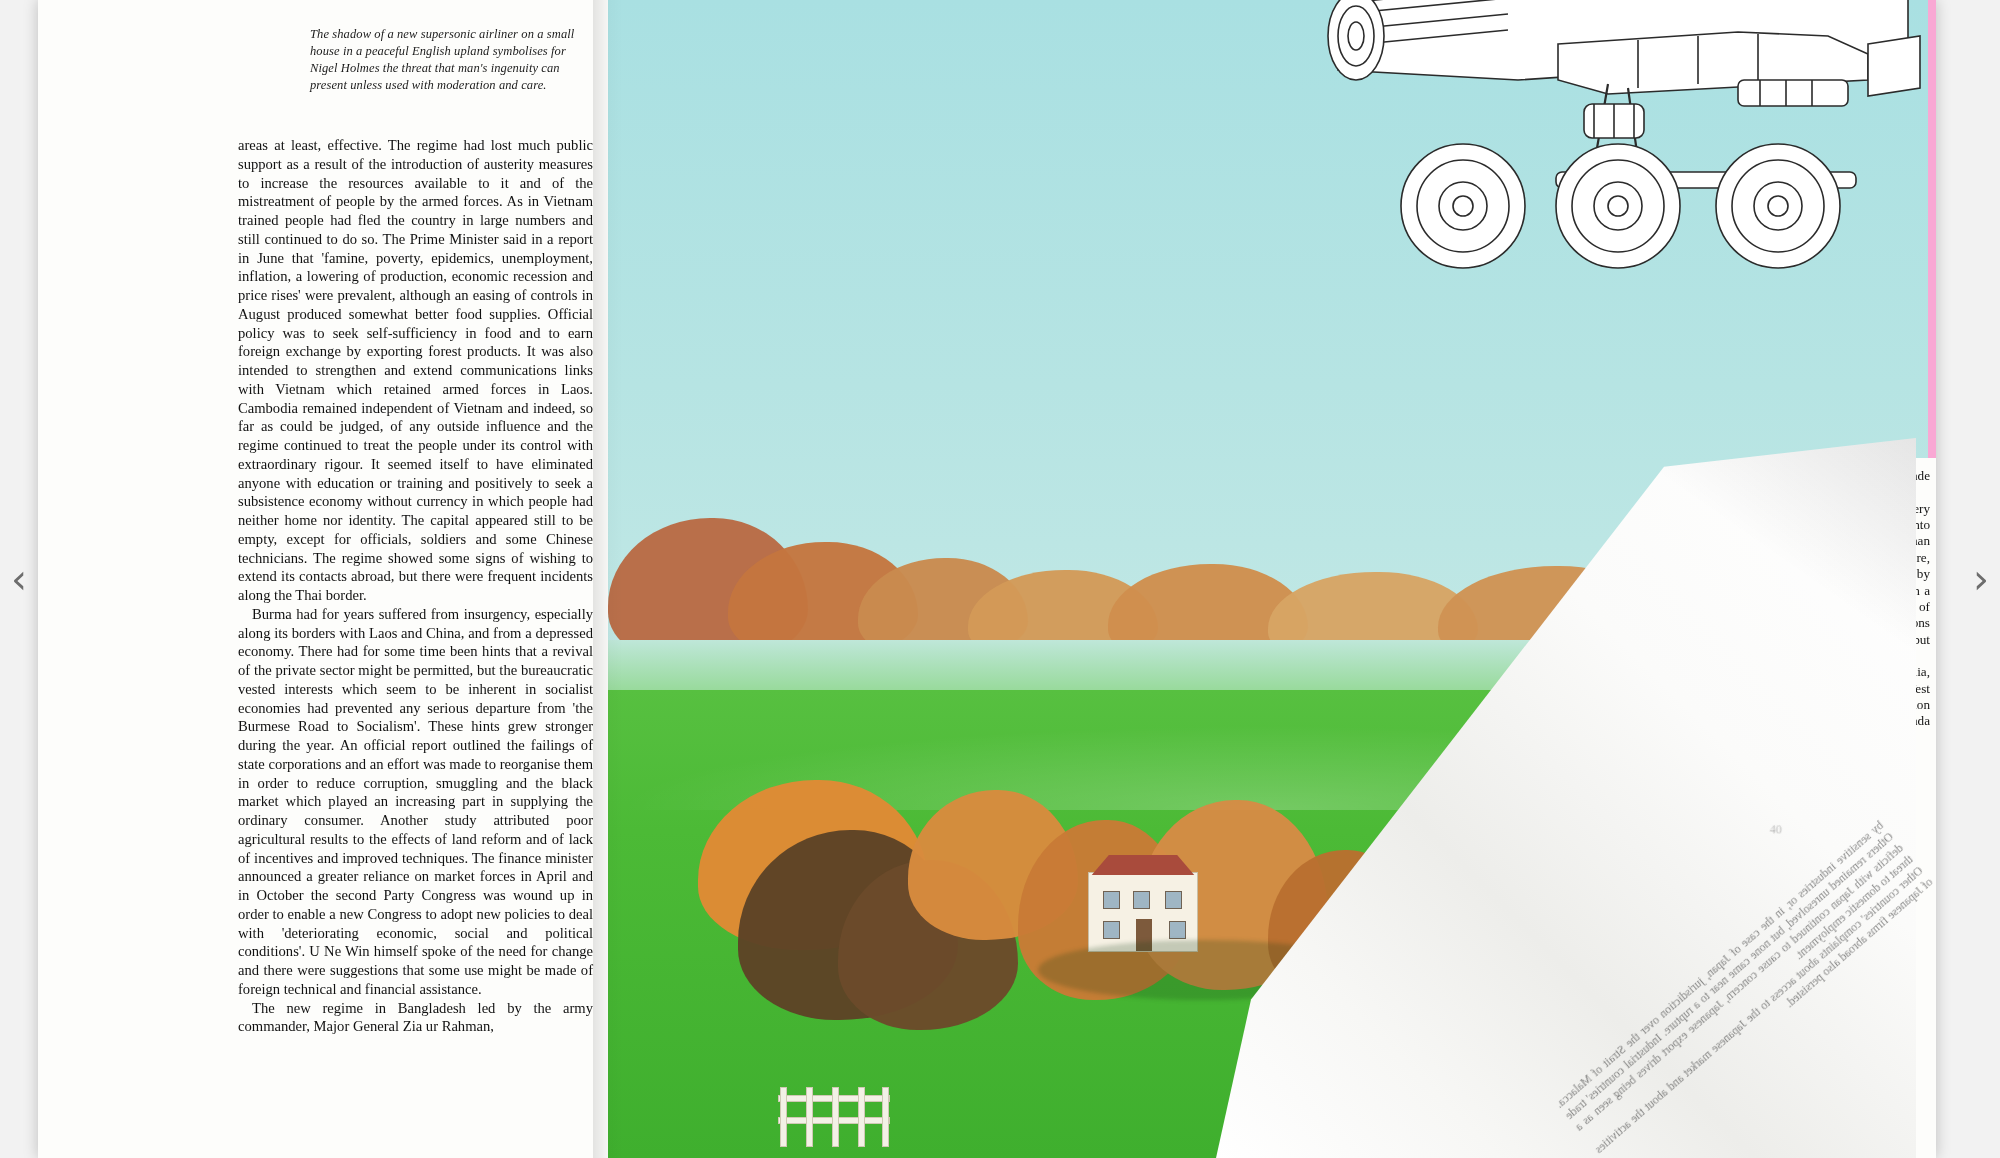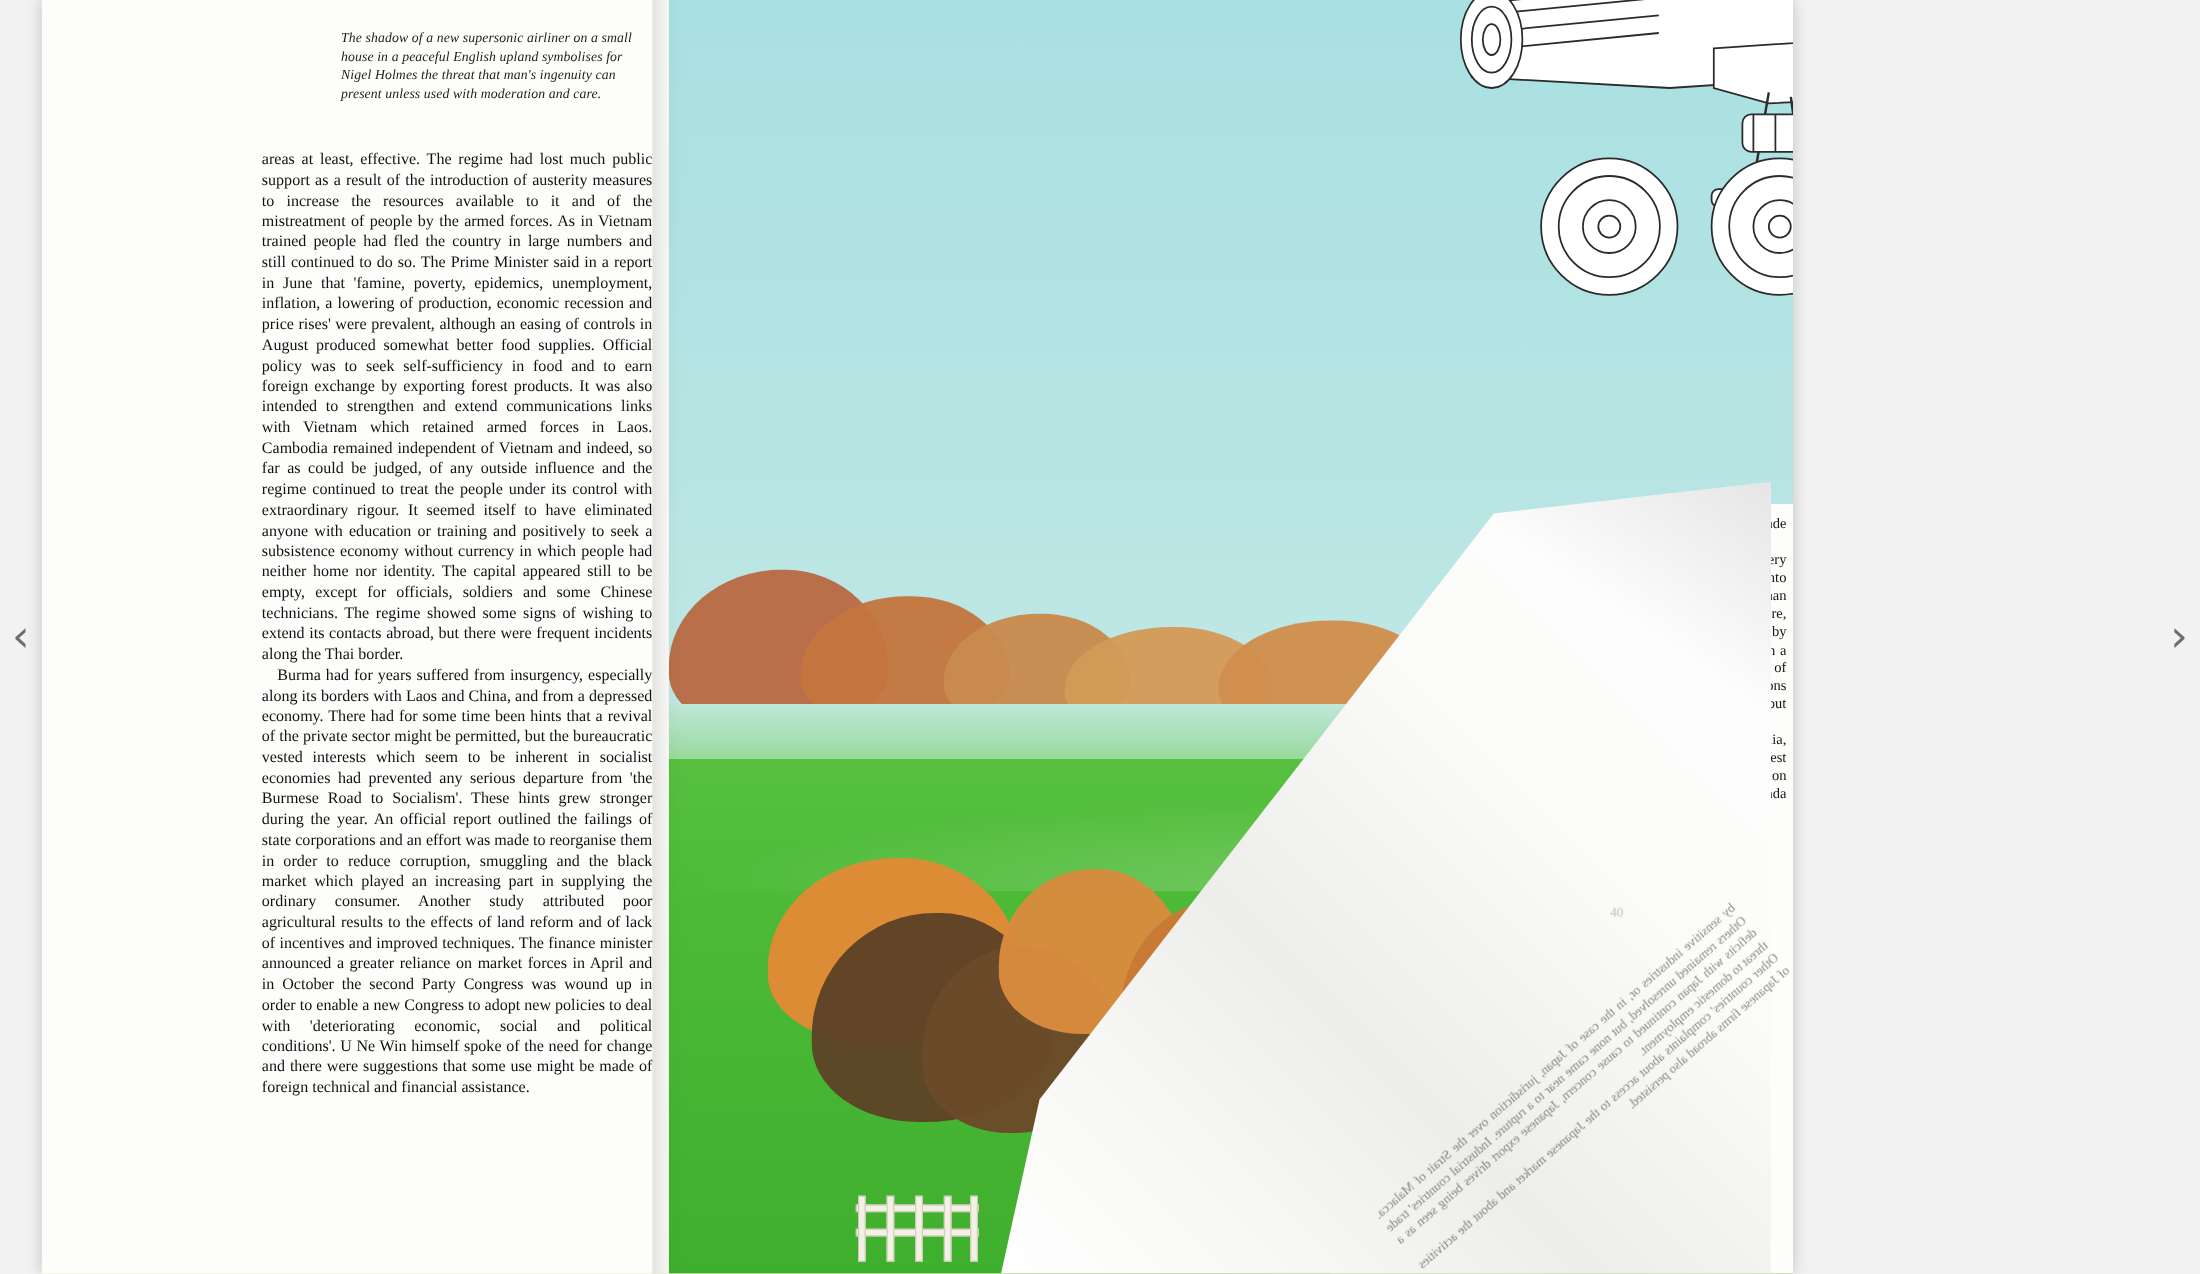--- a/index.html
+++ b/index.html
@@ -38,23 +38,23 @@
     z-index: 40;
   }
   .nav-arrow.prev { left: 2px; }
   .nav-arrow.next { right: 2px; }
 
   
   #spread {
     position: absolute;
     left: 38px;
     top: 0;
-    width: 1592px;
-    height: 1158px;
-    background: #fef9c3;
+    width: 1898px;
+    height: 1158px;
+    background: #f9a8d4;
     box-shadow: 0 0 14px rgba(0,0,0,0.22);
     overflow: hidden;
   }
 
   
   #page-left {
     position: absolute;
     left: 0;
     top: 0;
     width: 570px;
@@ -317,20 +317,21 @@
 
   <div id="spread">
 
     <div id="page-left">
 
       <div class="caption">The shadow of a new supersonic airliner on a small house in a peaceful English upland symbolises for Nigel Holmes the threat that man's ingenuity can present unless used with moderation and care.</div>
 
       <div class="body-col">
         <p>areas at least, effective. The regime had lost much public support as a result of the introduction of austerity measures to increase the resources available to it and of the mistreatment of people by the armed forces. As in Vietnam trained people had fled the country in large numbers and still continued to do so. The Prime Minister said in a report in June that 'famine, poverty, epidemics, unemployment, inflation, a lowering of production, economic recession and price rises' were prevalent, although an easing of controls in August produced somewhat better food supplies. Official policy was to seek self-sufficiency in food and to earn foreign exchange by exporting forest products. It was also intended to strengthen and extend communications links with Vietnam which retained armed forces in Laos. Cambodia remained independent of Vietnam and indeed, so far as could be judged, of any outside influence and the regime continued to treat the people under its control with extraordinary rigour. It seemed itself to have eliminated anyone with education or training and positively to seek a subsistence economy without currency in which people had neither home nor identity. The capital appeared still to be empty, except for officials, soldiers and some Chinese technicians. The regime showed some signs of wishing to extend its contacts abroad, but there were frequent incidents along the Thai border.</p>
         <p>Burma had for years suffered from insurgency, especially along its borders with Laos and China, and from a depressed economy. There had for some time been hints that a revival of the private sector might be permitted, but the bureaucratic vested interests which seem to be inherent in socialist economies had prevented any serious departure from 'the Burmese Road to Socialism'. These hints grew stronger during the year. An official report outlined the failings of state corporations and an effort was made to reorganise them in order to reduce corruption, smuggling and the black market which played an increasing part in supplying the ordinary consumer. Another study attributed poor agricultural results to the effects of land reform and of lack of incentives and improved techniques. The finance minister announced a greater reliance on market forces in April and in October the second Party Congress was wound up in order to enable a new Congress to adopt new policies to deal with 'deteriorating economic, social and political conditions'. U Ne Win himself spoke of the need for change and there were suggestions that some use might be made of foreign technical and financial assistance.</p>
+        <p>The new regime in Bangladesh led by the army commander, Major General Zia ur Rahman,</p>
       </div>
     </div>
 
     <div id="page-right">
 
       <div class="sky"></div>
 
       <div class="gear-wrap">
         <svg width="620" height="330" viewBox="0 0 620 330">
           <g fill="none" stroke="#2b2b2b" stroke-width="1.6">

